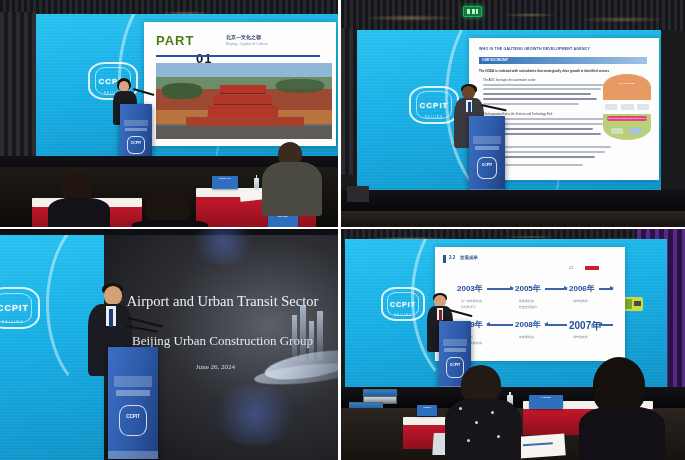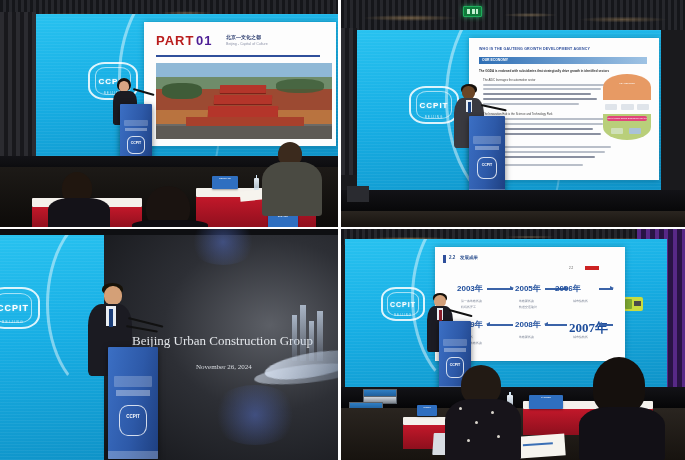--- a/index.html
+++ b/index.html
@@ -163,22 +163,22 @@
       <div class="arc2" style="left:60px;top:30px;width:120px;height:170px;"></div>
 
       <div class="ccpit" style="left:52px;top:48px;width:50px;height:38px;">
         <div class="dia"></div>
         <div class="dia2"></div>
         <div class="txt" style="font-size:8px;">CCPIT</div>
         <div class="sub" style="font-size:3px;letter-spacing:1px;">BEIJING</div>
       </div>
 
       <div class="slide" style="left:108px;top:8px;width:192px;height:124px;">
-        <div class="slide-title" style="left:12px;top:11px;font-size:13px;letter-spacing:1px;color:#b91c1c;">PART</div>
-        <div class="slide-title" style="left:52px;top:11px;font-size:13px;letter-spacing:1px;color:#4c1d95;">01</div>
+        <div class="slide-title" style="left:12px;top:11px;font-size:13px;letter-spacing:1px;color:#4d7c0f;">PART</div>
+        <div class="slide-title" style="left:52px;top:29px;font-size:13px;letter-spacing:1px;color:#0f172a;">01</div>
         <div class="sm-cn" style="left:82px;top:12px;font-size:5px;">北京—文化之都</div>
         <div class="sm-en" style="left:82px;top:20px;font-size:3.6px;">Beijing - Capital of Culture</div>
         <div class="slide-rule" style="left:12px;top:33px;width:164px;"></div>
 
         <div class="photo-fc" style="left:12px;top:41px;width:176px;height:76px;">
           <div class="fc-tree" style="left:6px;top:20px;width:40px;height:16px;"></div>
           <div class="fc-tree" style="left:120px;top:16px;width:48px;height:14px;opacity:.8;"></div>
           <div class="fc-roof" style="left:64px;top:22px;width:46px;height:8px;"></div>
           <div class="fc-roof" style="left:58px;top:32px;width:58px;height:9px;"></div>
           <div class="fc-roof" style="left:52px;top:43px;width:70px;height:11px;"></div>
@@ -336,22 +336,23 @@
         <div class="dia"></div>
         <div class="dia2"></div>
         <div class="txt" style="font-size:9px;">CCPIT</div>
         <div class="sub" style="font-size:3.2px;letter-spacing:1.4px;">BEIJING</div>
       </div>
     </div>
 
     <div class="dark-slide" style="left:104px;top:6px;width:237px;height:225px;">
       <div class="ds-glow" style="left:84px;top:-16px;width:70px;height:46px;"></div>
 
+      <div class="ds-en" style="left:0;right:0;top:58px;font-size:14.5px;">Airport and Urban Transit Sector</div>
       <div class="ds-org" style="left:0;right:0;top:98px;font-size:13px;">Beijing Urban Construction Group</div>
-      <div class="ds-date" style="left:92px;top:128px;font-size:7px;">November 26, 2024</div>
+      <div class="ds-date" style="left:92px;top:128px;font-size:7px;">June 26, 2024</div>
 
       <div class="ds-bar" style="left:188px;top:80px;width:5px;height:46px;"></div>
       <div class="ds-bar" style="left:196px;top:70px;width:6px;height:56px;"></div>
       <div class="ds-bar" style="left:205px;top:86px;width:5px;height:40px;"></div>
       <div class="ds-bar" style="left:213px;top:76px;width:6px;height:50px;"></div>
       <div class="ds-wave" style="left:160px;top:118px;width:96px;height:24px;transform:rotate(-10deg);"></div>
       <div class="ds-wave" style="left:150px;top:130px;width:104px;height:18px;transform:rotate(-6deg);opacity:.7;"></div>
       <div class="ds-glow" style="left:106px;top:150px;width:90px;height:60px;"></div>
     </div>
 
@@ -400,34 +401,34 @@
         <div class="tl-tick" style="left:8px;top:8px;height:8px;"></div>
         <div class="tl-head" style="left:14px;top:8px;font-size:4.5px;">2.2</div>
         <div class="tl-head" style="left:25px;top:8px;font-size:4.5px;">发展成果</div>
         <div class="redchip" style="left:150px;top:19px;width:14px;height:4px;"></div>
         <div style="position:absolute;left:134px;top:18.5px;font-size:3px;color:#555;">2.2</div>
 
         <div class="tl-year" style="left:22px;top:36px;font-size:8px;">2003年</div>
         <div class="tl-arrow" style="left:52px;top:41px;width:26px;"></div>
         <div class="tl-year" style="left:80px;top:36px;font-size:8px;">2005年</div>
         <div class="tl-arrow" style="left:110px;top:41px;width:22px;"></div>
-        <div class="tl-year" style="left:120px;top:36px;font-size:8px;">2006年</div>
+        <div class="tl-year" style="left:134px;top:36px;font-size:8px;">2006年</div>
         <div class="tl-arrow" style="left:164px;top:41px;width:14px;"></div>
 
         <div class="tl-note" style="left:26px;top:52px;font-size:3px;white-space:nowrap;">第一条地铁线路</div>
         <div class="tl-note" style="left:26px;top:58px;font-size:3px;white-space:nowrap;">机场线开工</div>
         <div class="tl-note" style="left:84px;top:52px;font-size:3px;white-space:nowrap;">地铁新线路</div>
         <div class="tl-note" style="left:84px;top:58px;font-size:3px;white-space:nowrap;">轨道交通建设</div>
         <div class="tl-note" style="left:138px;top:52px;font-size:3px;white-space:nowrap;">城市快轨线</div>
 
         <div class="tl-year" style="left:22px;top:72px;font-size:8px;">2009年</div>
         <div class="tl-arrow" style="left:52px;top:77px;width:26px;transform:scaleX(-1);"></div>
         <div class="tl-year" style="left:80px;top:72px;font-size:8px;">2008年</div>
         <div class="tl-arrow" style="left:110px;top:77px;width:22px;transform:scaleX(-1);"></div>
-        <div class="tl-year" style="left:134px;top:72px;font-size:13px;font-family:Liberation Serif, serif;">2007年</div>
+        <div class="tl-year" style="left:134px;top:72px;font-size:10px;">2007年</div>
         <div class="tl-arrow" style="left:164px;top:77px;width:14px;transform:scaleX(-1);"></div>
 
         <div class="tl-note" style="left:26px;top:88px;font-size:3px;white-space:nowrap;">机场支线</div>
         <div class="tl-note" style="left:26px;top:94px;font-size:3px;white-space:nowrap;">第一条地铁线路</div>
         <div class="tl-note" style="left:84px;top:88px;font-size:3px;white-space:nowrap;">地铁新线路</div>
         <div class="tl-note" style="left:138px;top:88px;font-size:3px;white-space:nowrap;">城市快轨线</div>
       </div>
     </div>
 
     <div class="person" style="left:86px;top:64px;width:26px;height:64px;">

